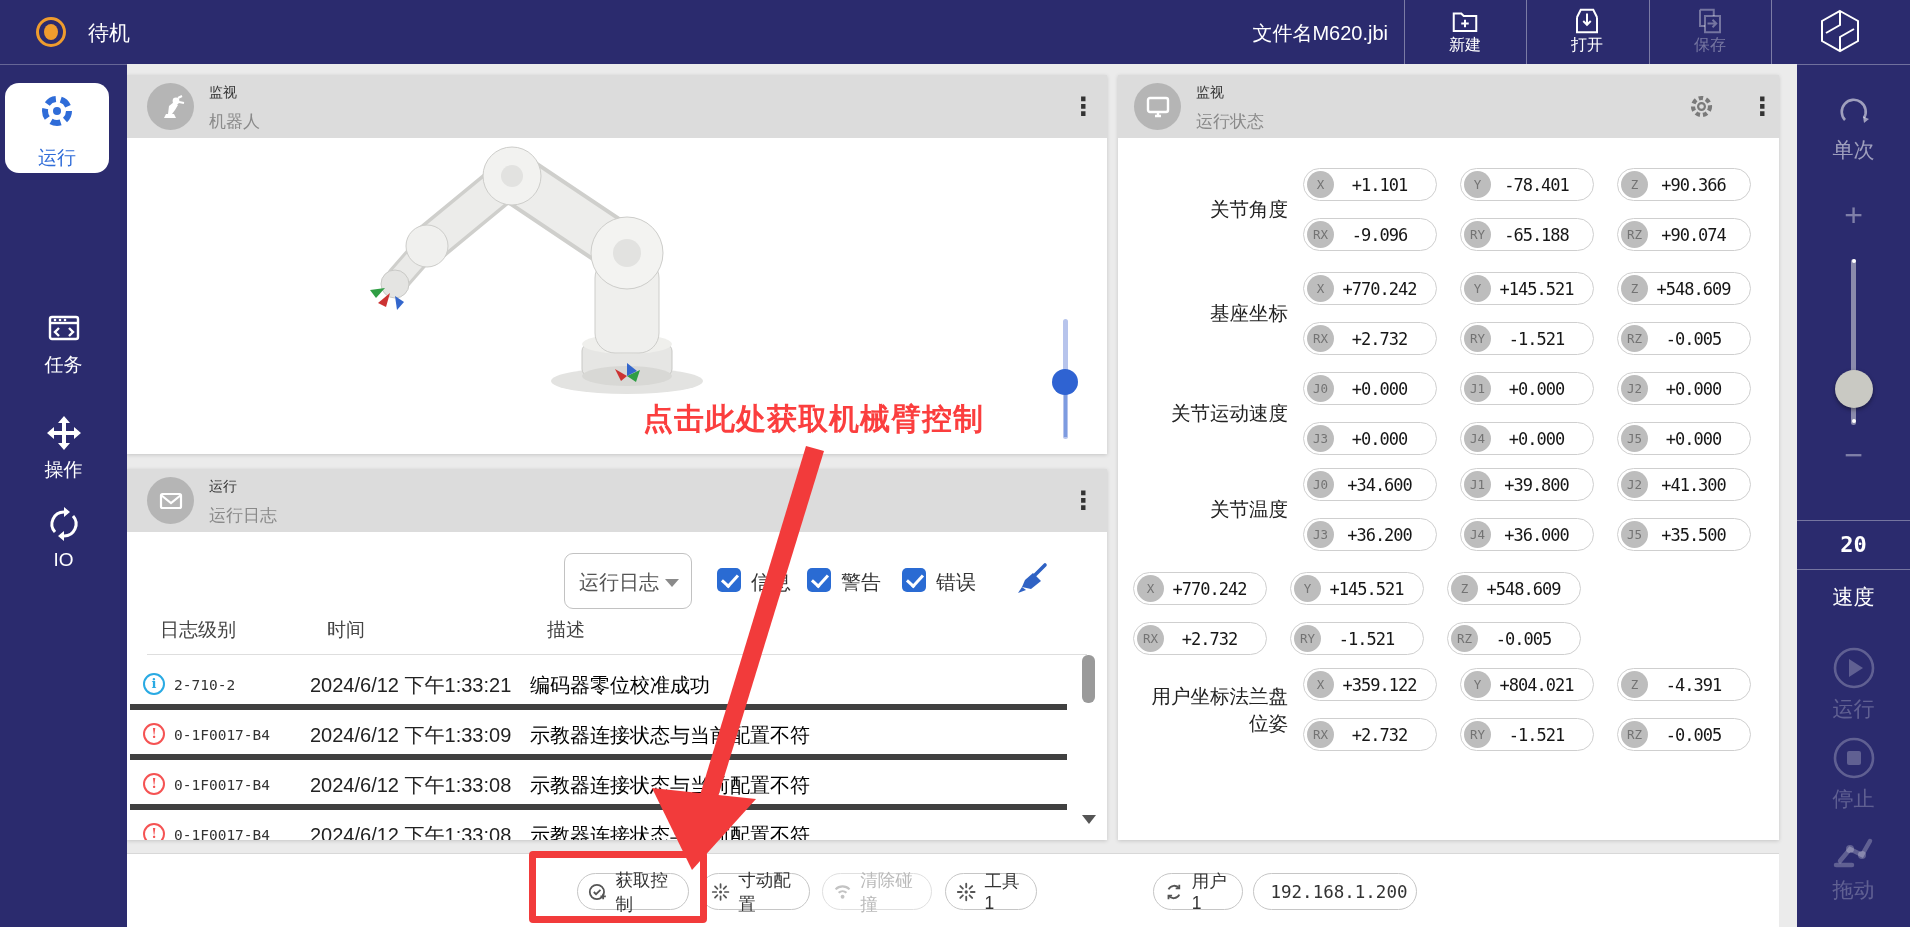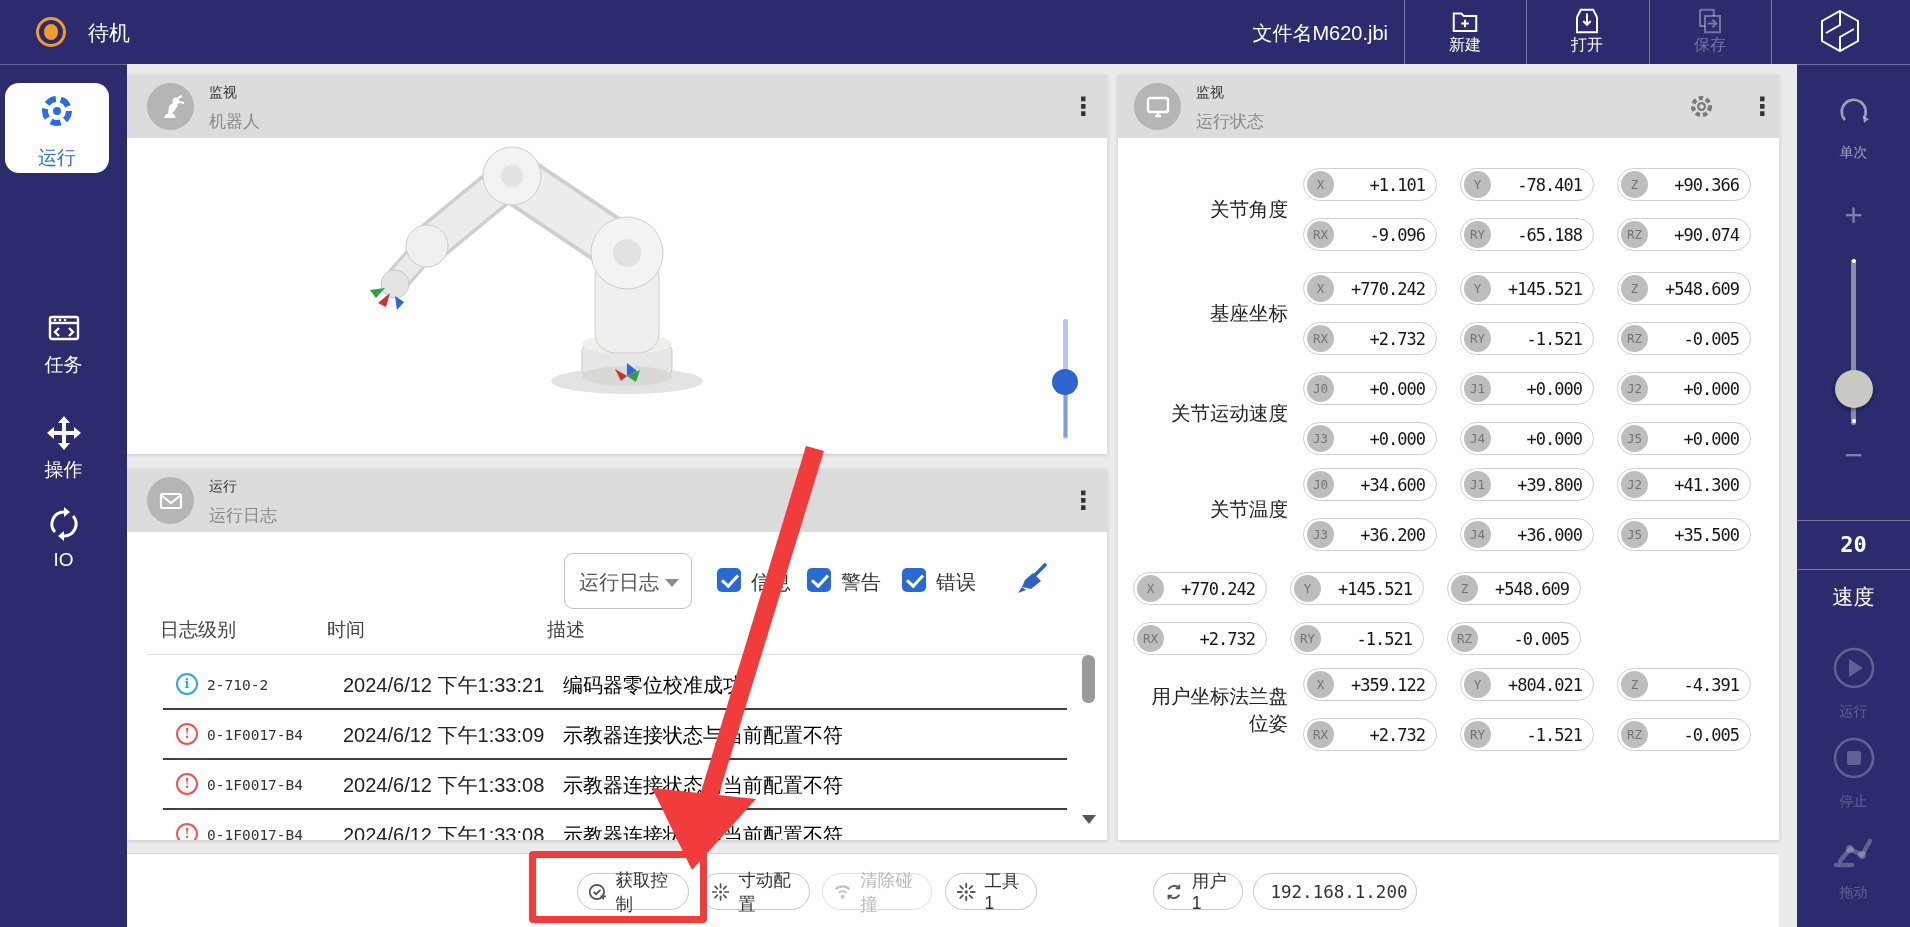--- a/index.html
+++ b/index.html
@@ -53,61 +53,61 @@
   .dropdown .dval{position:absolute;left:14px;top:15px;font-size:20px;color:#555}
   .caret{position:absolute;right:12px;top:25px;width:0;height:0;border-left:7px solid transparent;border-right:7px solid transparent;border-top:8px solid #8a8a8a}
   .cb{position:absolute;top:99px;width:24px;height:24px;border-radius:5px;background:#2a6bd3;cursor:pointer}
   .cb::after{content:"";position:absolute;left:8px;top:3px;width:7px;height:13px;border:solid #fff;border-width:0 3px 3px 0;transform:rotate(42deg)}
   .cb-label{position:absolute;top:100px;font-size:20px;color:#333}
   .broom{position:absolute;left:885px;top:90px;cursor:pointer}
 
   
   .lth{position:absolute;top:148px;font-size:19px;color:#444}
   .lth-sep{position:absolute;left:20px;right:20px;top:185px;height:1px;background:#dedede}
-  .lrow{position:absolute;left:36px;right:40px;height:50px;border-bottom:2px solid #404040}
+  .lrow{position:absolute;left:3px;right:40px;height:50px;border-bottom:6px solid #404040}
   .lvl{position:absolute;left:13px;top:13px;width:22px;height:22px;border-radius:50%;border:2px solid;font-size:13px;font-weight:bold;text-align:center;line-height:18px;font-family:"DejaVu Serif",serif}
   .lvl.info{border-color:#29aae3;color:#29aae3}
   .lvl.error{border-color:#f55353;color:#f55353}
   .lvl.info::after{content:"i"}
   .lvl.error::after{content:"!"}
   .lcode{position:absolute;left:44px;top:17px;font-size:14.5px;color:#333}
   .ltime{position:absolute;left:180px;top:12px;font-size:20px;color:#222}
   .ldesc{position:absolute;left:400px;top:12px;font-size:20px;color:#000000}
   .scroll{position:absolute;left:955px;top:186px;width:13px;height:170px}
   .sthumb{position:absolute;left:0;top:0;width:13px;height:48px;background:#9a9a9a;border-radius:6px;cursor:pointer}
   .sdown{position:absolute;left:0;top:160px;width:0;height:0;border-left:7px solid transparent;border-right:7px solid transparent;border-top:9px solid #555;cursor:pointer}
 
   
   .sgroup{position:absolute;left:0;width:661px;height:83px;display:flex;align-items:center}
   .glabel{width:152px;margin-left:18px;text-align:right;font-size:19.5px;color:#222;line-height:1.35}
   .pills{display:grid;grid-template-columns:repeat(3,134px);grid-gap:17px 23px;margin-left:15px}
   .pill{display:flex;align-items:center;width:134px;height:33px;border:1.5px solid #cfcfcf;border-radius:17px;background:#fff}
   .pk{flex:0 0 auto;width:27px;height:27px;margin-left:3px;border-radius:50%;background:#bdbdbd;color:#737373;font-size:12.5px;display:flex;align-items:center;justify-content:center}
-  .pv{flex:1;text-align:right;padding-right:11px;font-size:17px;color:#161616;letter-spacing:-1px}
+  .pv{flex:1;text-align:center;padding-right:11px;font-size:17px;color:#161616;letter-spacing:-1px}
   .gear{position:absolute;left:570px;top:18px;color:#7a7a7a;cursor:pointer}
 
   
   .bbar{position:absolute;left:127px;top:853px;width:1652px;height:74px;background:#fff;border-top:1px solid #d8d8d8;z-index:6}
   .bbtn{position:absolute;top:19px;height:37px;border:1.4px solid #c6c6c6;border-radius:19px;background:#fff;display:flex;align-items:center;justify-content:center;gap:8px;font-size:17.5px;color:#333;cursor:pointer;padding:0 10px}
   .bbtn.disabled{border-color:#e0e0e0;color:#b9b9b9;cursor:default}
 
   
   .rsb{position:absolute;left:1797px;top:64px;width:113px;height:863px;background:#2b2b6e;border-top:1px solid rgba(255,255,255,.33);z-index:5;color:#fff}
   .rsb .center{position:absolute;left:0;width:113px;text-align:center}
   .dim55{color:rgba(255,255,255,.55)}
   .dim40{color:rgba(255,255,255,.40)}
   .dim25{color:rgba(255,255,255,.25)}
   .vtrack{position:absolute;left:54px;top:194px;width:5px;height:166px;background:#8b8bac;border-radius:3px;cursor:pointer}
   .vdot{position:absolute;left:55px;width:4px;height:4px;border-radius:50%;background:#fff}
   .vthumb{position:absolute;left:38px;top:305px;width:38px;height:38px;border-radius:50%;background:#c9c9c3;box-shadow:0 2px 4px rgba(0,0,0,.4);cursor:pointer}
   .speedbox{position:absolute;left:0;top:455px;width:113px;height:50px;border-top:1px solid rgba(255,255,255,.35);border-bottom:1px solid rgba(255,255,255,.35)}
   .speedbox .val{width:100%;text-align:center;margin-top:11px;font-size:22px;font-weight:bold;color:#fff}
   .rsb-item{position:absolute;left:0;width:113px;text-align:center;cursor:pointer}
   .rsb-item svg{display:block;margin:0 auto}
-  .rsb-item .lbl{font-size:14px;margin-top:13px}
+  .rsb-item .lbl{font-size:21px;margin-top:5px}
 
   
   .ann-text{position:absolute;left:643px;top:399px;font-size:30px;font-weight:bold;color:#fb3e3e;z-index:40;letter-spacing:1px}
   .ann-box{position:absolute;left:529px;top:851px;width:178px;height:72px;border:7px solid #f23b3b;border-radius:4px;z-index:40;pointer-events:none}
   .ann-arrow{position:absolute;left:0;top:0;z-index:39;pointer-events:none}
 </style>
 </head>
 <body>
 
 <div id="app">
@@ -605,19 +605,20 @@
       <svg width="44" height="44" viewBox="0 0 44 44">
         <path d="M8 34 l10 -12 l12 6 l8 -14" fill="none" stroke="rgba(255,255,255,.25)" stroke-width="4.5" stroke-linecap="round"></path>
         <circle cx="18" cy="22" r="4" fill="rgba(255,255,255,.25)"></circle>
         <circle cx="30" cy="28" r="4" fill="rgba(255,255,255,.25)"></circle>
         <path d="M4 38 h16" stroke="rgba(255,255,255,.25)" stroke-width="4.5" stroke-linecap="round"></path>
       </svg>
       <div class="lbl">拖动</div>
     </div>
   </aside>
 
+  <div class="ann-text">点击此处获取机械臂控制</div>
   <svg class="ann-arrow" width="1910" height="927" viewBox="0 0 1910 927">
     <polygon points="806,446 824,451 714,810 697,805" fill="#f23b3b"></polygon>
     <polygon points="652,788 756,799 692,870" fill="#f23b3b"></polygon>
   </svg>
   <div class="ann-box"></div>
 
 </div>
 
 </body></html>

